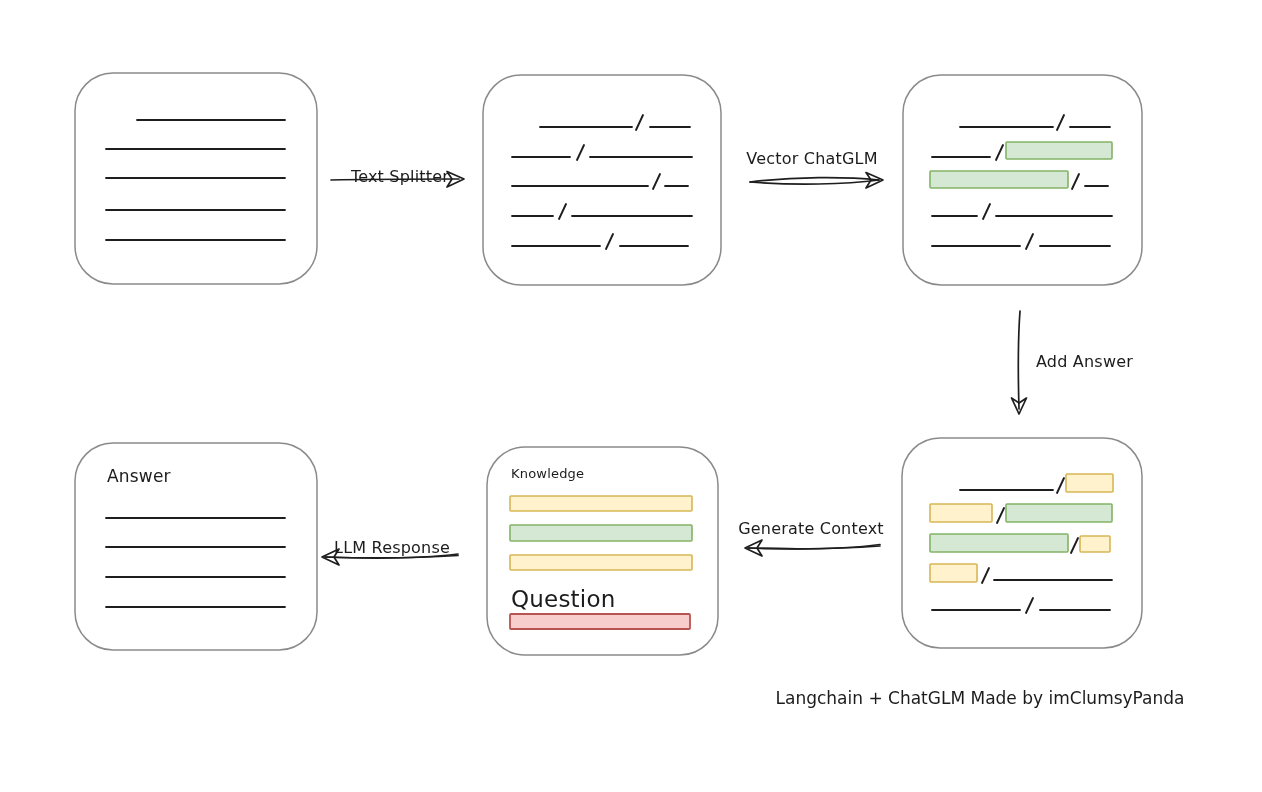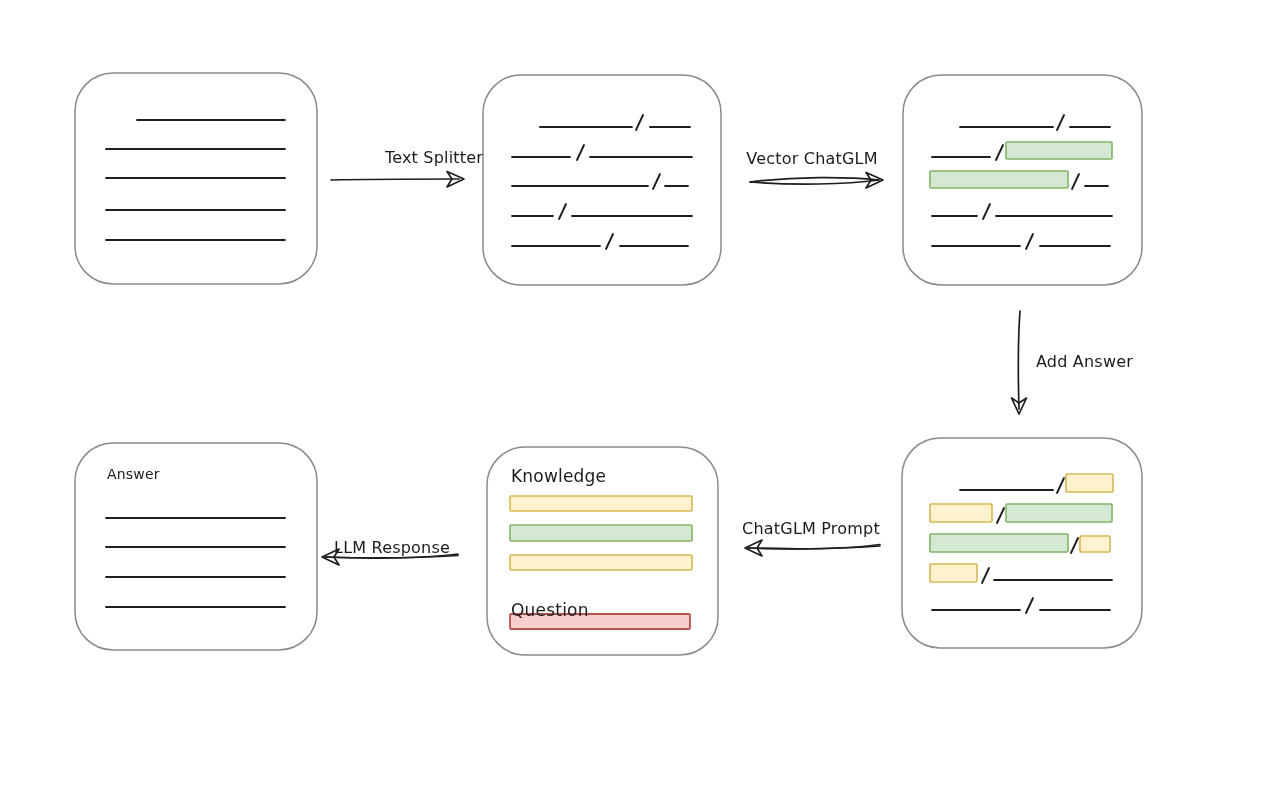--- a/index.html
+++ b/index.html
@@ -161,30 +161,31 @@
       <path class="arrow" d="M762,540 L745,548 L762,556 L757,548 Z"></path>
     </g>
 
     <g>
       <path class="arrow" d="M458,555.5 C420,558 370,558.5 325,557"></path>
       <path class="arrow" d="M458,554 C430,557.5 380,559 325,557"></path>
       <path class="arrow" d="M339,549 L322,557 L339,565 L334,557 Z"></path>
     </g>
   </svg>
 
-  <div class="label centered" style="left:400px;top:148px;margin-left:34px;">Text Splitter</div>
+  <div class="label centered" style="left:400px;top:167px;">Text Splitter</div>
 
   <div class="label centered" style="left:812px;top:149px;">Vector ChatGLM</div>
 
   <div class="label" style="left:1036px;top:352px;">Add Answer</div>
 
-  <div class="label centered" style="left:811px;top:519px;">ChatGLM Prompt</div>
+  <div class="label centered" style="left:811px;top:519px;">Generate Context</div>
 
   <div class="label centered" style="left:392px;top:538px;">LLM Response</div>
 
-  <div class="label" style="left:511px;top:466px;font-size:17px;">Knowledge</div>
+  <div class="label" style="left:511px;top:466px;font-size:13px;">Knowledge</div>
 
-  <div class="label" style="left:511px;top:600px;font-size:17px;">Question</div>
+  <div class="label" style="left:511px;top:586px;font-size:23px;">Question</div>
 
-  <div class="label" style="left:107px;top:466px;font-size:14px;">Answer</div>
+  <div class="label" style="left:107px;top:466px;font-size:17px;">Answer</div>
 
+  <div class="caption" style="left:980px;top:688px;">Langchain + ChatGLM Made by imClumsyPanda</div>
 
 </div>
 
 </body></html>

